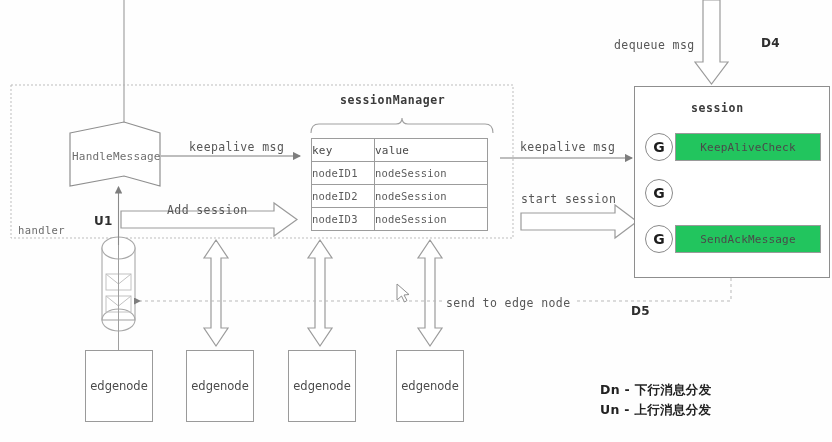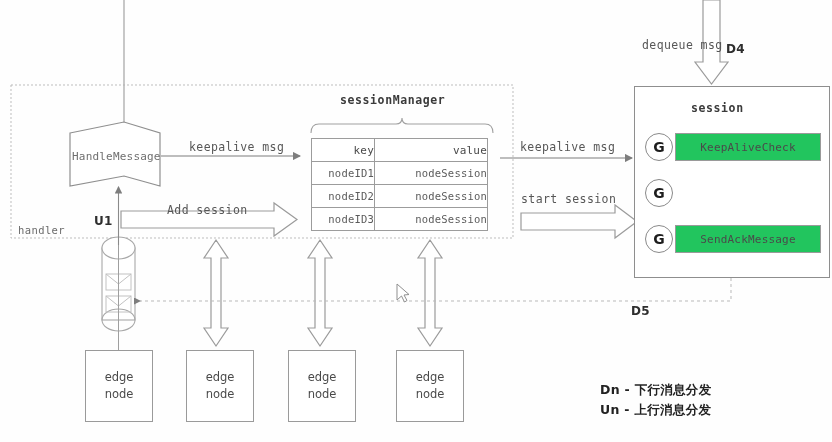--- a/index.html
+++ b/index.html
@@ -38,21 +38,21 @@
   }
 
   
   .box{
     position:absolute;
     border:1px solid #9a9a9a;
     background:#ffffff;
     box-sizing:border-box;
   }
   .edge-node{
-    display:flex;flex-direction:column;
+    display:flex;flex-direction:row;
     align-items:center;justify-content:center;
     font-family:"DejaVu Sans","Liberation Sans",sans-serif;
     font-size:11.5px;color:#4a4a4a;line-height:1.45;
   }
   .edge-node span{display:block;}
 
   
   #session-box{border:1px solid #8e8e8e;}
   .g-badge{
     position:absolute;
@@ -72,21 +72,21 @@
 
   
   #sm-table{
     position:absolute;
     border-collapse:collapse;
     background:#fff;
     font-family:"DejaVu Sans Mono","Liberation Mono",monospace;
   }
   #sm-table td{
     border:1px solid #9c9c9c;
-    text-align:right;
+    text-align:left;
     font-size:10.5px;
     color:#5b5b5b;
     padding:0;
     height:22px;
     letter-spacing:0.2px;
   }
   #sm-table td.k{width:62px;}
   #sm-table td.v{width:112px;}
   #sm-table tr.head td{color:#4a4a4a;font-size:11px;}
 
@@ -157,24 +157,25 @@
   <div class="hm-label" style="left:72px;top:150px;width:86px;text-align:center;">HandleMessage</div>
 
   <div class="lbl lbl-flow" style="left:189px;top:140px;">keepalive msg</div>
 
   <div class="lbl lbl-flow" style="left:520px;top:140px;">keepalive msg</div>
 
   <div class="lbl lbl-flow" style="left:167px;top:203px;">Add session</div>
 
   <div class="lbl lbl-flow" style="left:521px;top:192px;">start session</div>
 
-  <div class="lbl lbl-flow" style="left:614px;top:38px;margin-left:28px;">dequeue msg</div>
-
-  <div class="lbl lbl-tag" style="left:726px;top:36px;margin-top:6px;">D4</div>
-
+  <div class="lbl lbl-flow" style="left:614px;top:38px;">dequeue msg</div>
+
+  <div class="lbl lbl-tag" style="left:761px;top:36px;">D4</div>
+
+  <div class="lbl lbl-flow" style="left:443px;top:296px;background:#fefefe;padding:0 3px;">send to edge node</div>
 
   <div class="lbl lbl-tag" style="left:631px;top:304px;">D5</div>
 
   <div class="lbl lbl-small" style="left:18px;top:224px;font-size:10.5px;">handler</div>
 
   <div class="lbl lbl-tag" style="left:94px;top:214px;">U1</div>
 
   <div class="lbl lbl-title" style="left:340px;top:93px;">sessionManager</div>
 
   <table id="sm-table" style="left:311px;top:138px;">

